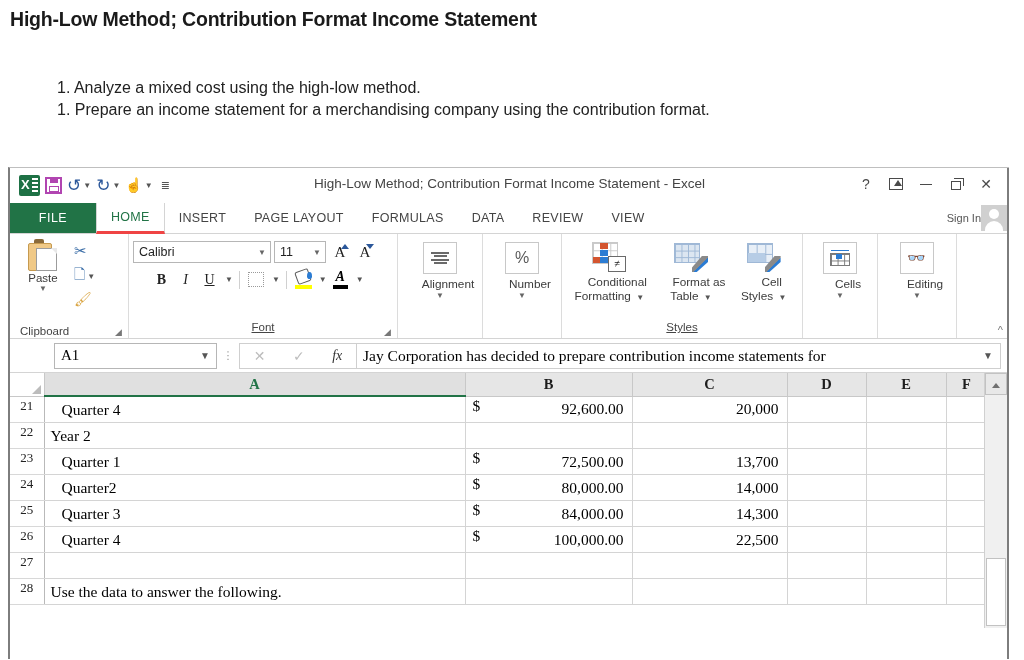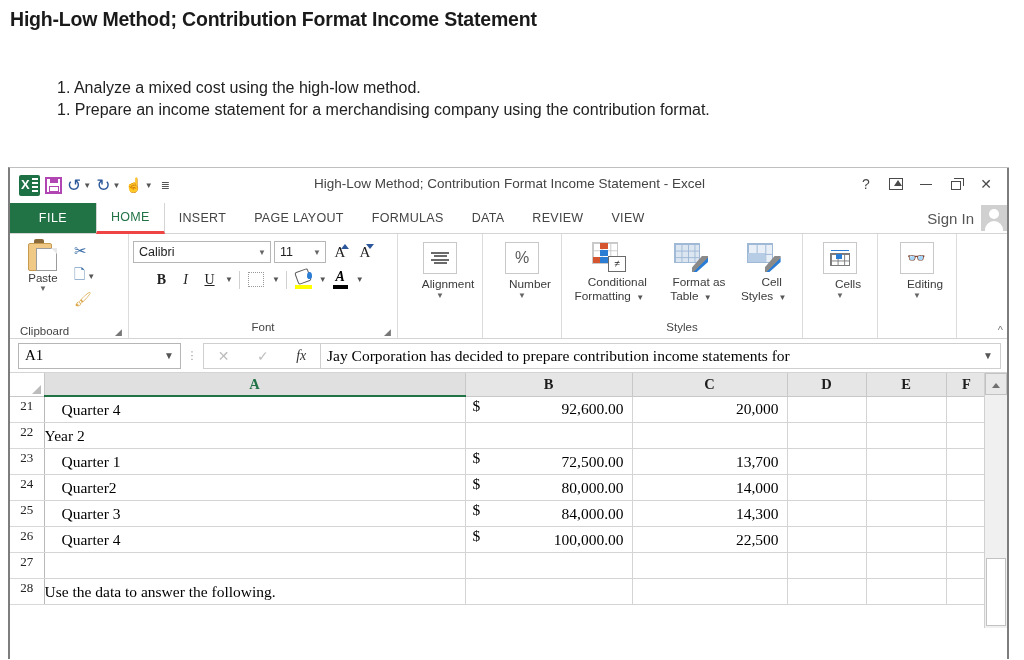--- a/index.html
+++ b/index.html
@@ -196,23 +196,23 @@
     border-left: 1px solid #d4d4d4;
     border-right: 1px solid #d4d4d4;
     border-bottom: 3px solid #ef4444;
     margin-bottom: -1px;
     position: relative;
   }
   .signin {
     margin-left: auto;
     display: flex;
     align-items: center;
-    gap: 7px;
+    gap: 0;
     padding-right: 2px;
-    font-size: 15px;
+    font-size: 11px;
     color: #555;
   }
   .avatar {
     width: 26px; height: 26px;
     background: #d0d0d0;
     position: relative;
     overflow: hidden;
   }
   .avatar::before{
     content:"";position:absolute;left:8px;top:4px;width:10px;height:10px;
@@ -240,20 +240,21 @@
     padding: 2px 4px 0 4px;
   }
   .rgroup:last-child { border-right: none; }
   .rgroup-body { flex: 1; display: flex; align-items: flex-start; }
   .rgroup-label {
     height: 17px;
     font-size: 11.5px;
     color: #444;
     text-align: center;
     position: relative;
+    text-decoration: underline;
   }
   .dialog-launcher {
     position: absolute;
     right: 2px; bottom: 1px;
     font-size: 9px; color: #777;
   }
   .paste-col {
     width: 58px;
     display: flex; flex-direction: column; align-items: center;
     padding-top: 3px;
@@ -446,20 +447,21 @@
     gap: 0;
   }
   .namebox {
     width: 163px; height: 26px;
     border: 1px solid #b6b6b6; background: #fff;
     display: flex; align-items: center;
     padding: 0 6px; box-sizing: border-box;
     font-family: "Liberation Serif", serif;
     font-size: 15px; color: #000;
     position: relative;
+    margin-left: 36px;
   }
   .namebox .nb-caret{ position:absolute; right:6px; font-size:10px; color:#555;}
   .fbar-dots { width: 22px; text-align: center; color: #9b9b9b; font-size: 11px; letter-spacing:0; }
   .fbtns {
     width: 118px; height: 26px;
     border: 1px solid #cfcfcf; background: #fff;
     display: flex; align-items: center; justify-content: space-around;
     box-sizing: border-box;
     color: #bdbdbd; font-size: 14px;
   }
@@ -534,21 +536,21 @@
   td.cell {
     height: 25px;
     border-right: 1px solid #d4d4d4;
     border-bottom: 1px solid #d4d4d4;
     font-family: "Liberation Serif", serif;
     font-size: 15.5px;
     color: #000;
     white-space: nowrap;
     overflow: hidden;
   }
-  td.cell.a { }
+  td.cell.a { padding-left: 6px; }
   td.cell.a.indent { padding-left: 17px; }
   td.cell.money {
     position: relative;
     text-align: right;
     padding-right: 8px;
   }
   td.cell.money .dollar {
     position: absolute; left: 7px; top: 0;
   }
   td.cell.num { text-align: right; padding-right: 8px; }

